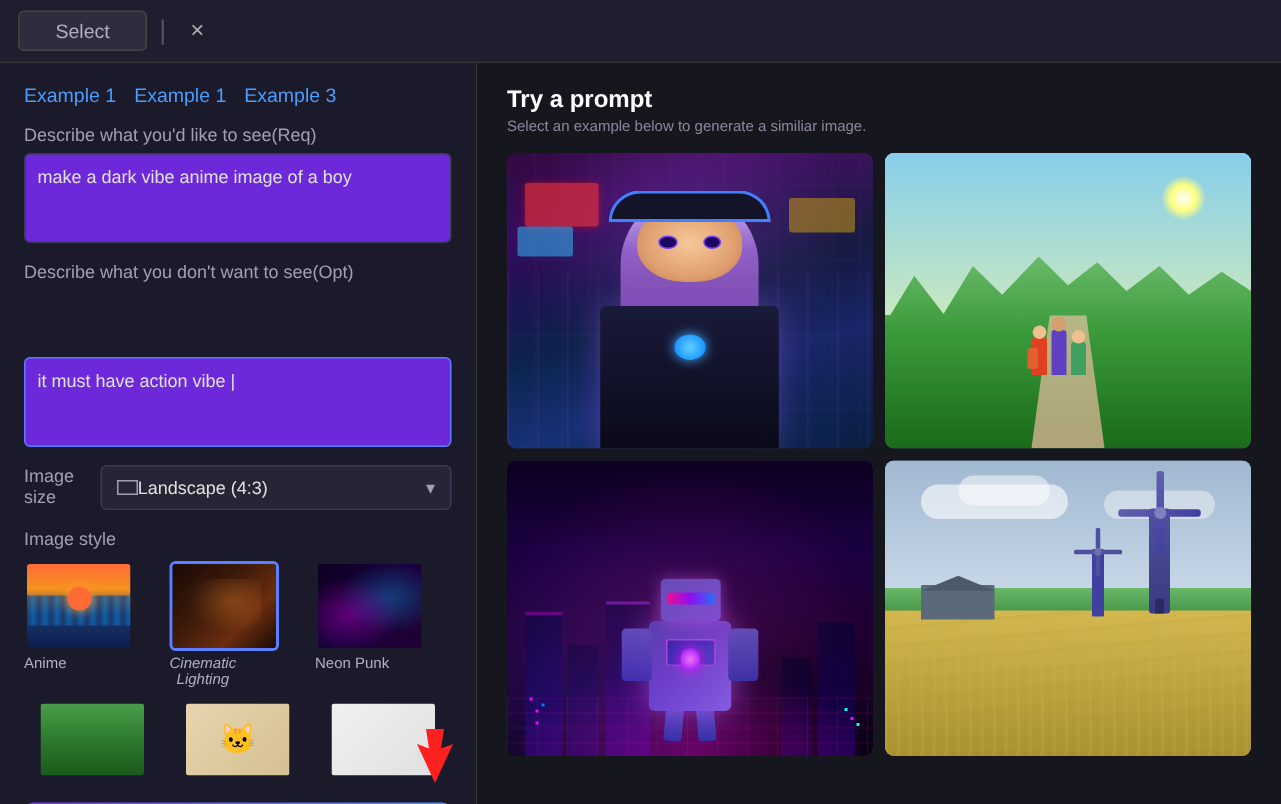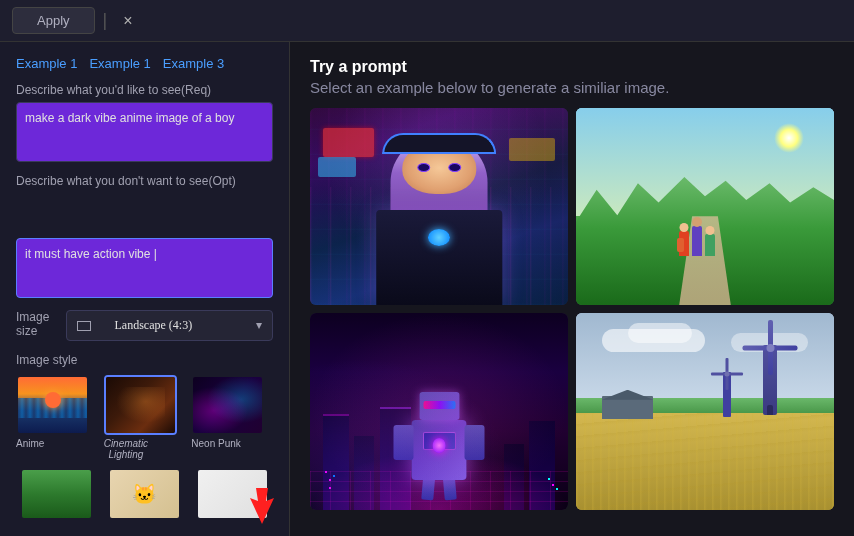--- a/index.html
+++ b/index.html
@@ -65,21 +65,21 @@
       cursor: pointer;
       padding: 4px 8px;
     }
 
     .main-content {
       display: flex;
       height: calc(536px - 42px);
     }
 
     .sidebar {
-      width: 290px;
+      width: 318px;
       background: #1a1a2a;
       border-right: 1px solid #333;
       padding: 14px 16px;
       display: flex;
       flex-direction: column;
       gap: 12px;
       flex-shrink: 0;
       overflow-y: auto;
     }
 
@@ -130,23 +130,22 @@
       width: 100%;
       background: #252535;
       border: 1px solid #3a3a5a;
       border-radius: 4px;
       color: #e0e0e0;
       font-size: 12px;
       padding: 7px 32px 7px 10px;
       cursor: pointer;
       display: flex;
       align-items: center;
-      gap: 24px;
-      position: relative;
-      font-family: Liberation Serif, serif;
+      gap: 0;
+      position: relative;
     }
     .select-display::after {
       content: '▾';
       position: absolute;
       right: 10px;
       color: #a0a0b0;
     }
     .landscape-preview {
       width: 14px;
       height: 10px;
@@ -309,21 +308,21 @@
     .prompt-header {
       margin-bottom: 12px;
     }
     .prompt-title {
       font-size: 16px;
       font-weight: 600;
       color: #ffffff;
       margin-bottom: 3px;
     }
     .prompt-subtitle {
-      font-size: 15px;
+      font-size: 10px;
       color: #8888a0;
     }
 
     .image-grid {
       display: grid;
       grid-template-columns: 1fr 1fr;
       grid-template-rows: 1fr 1fr;
       gap: 8px;
       height: calc(100% - 60px);
     }
@@ -423,21 +422,21 @@
       align-items: center;
       gap: 2px;
       cursor: pointer;
     }
   </style>
 </head>
 <body>
 
 <div class="titlebar">
   <div class="titlebar-right">
-    <button class="apply-btn">Apply</button>
+    <button class="apply-btn">Select</button>
     <span style="color:#555;font-size:18px;">|</span>
     <button class="close-btn">×</button>
   </div>
 </div>
 
 <div class="main-content">
 
   <div class="sidebar">
 
     <div class="examples-row">

